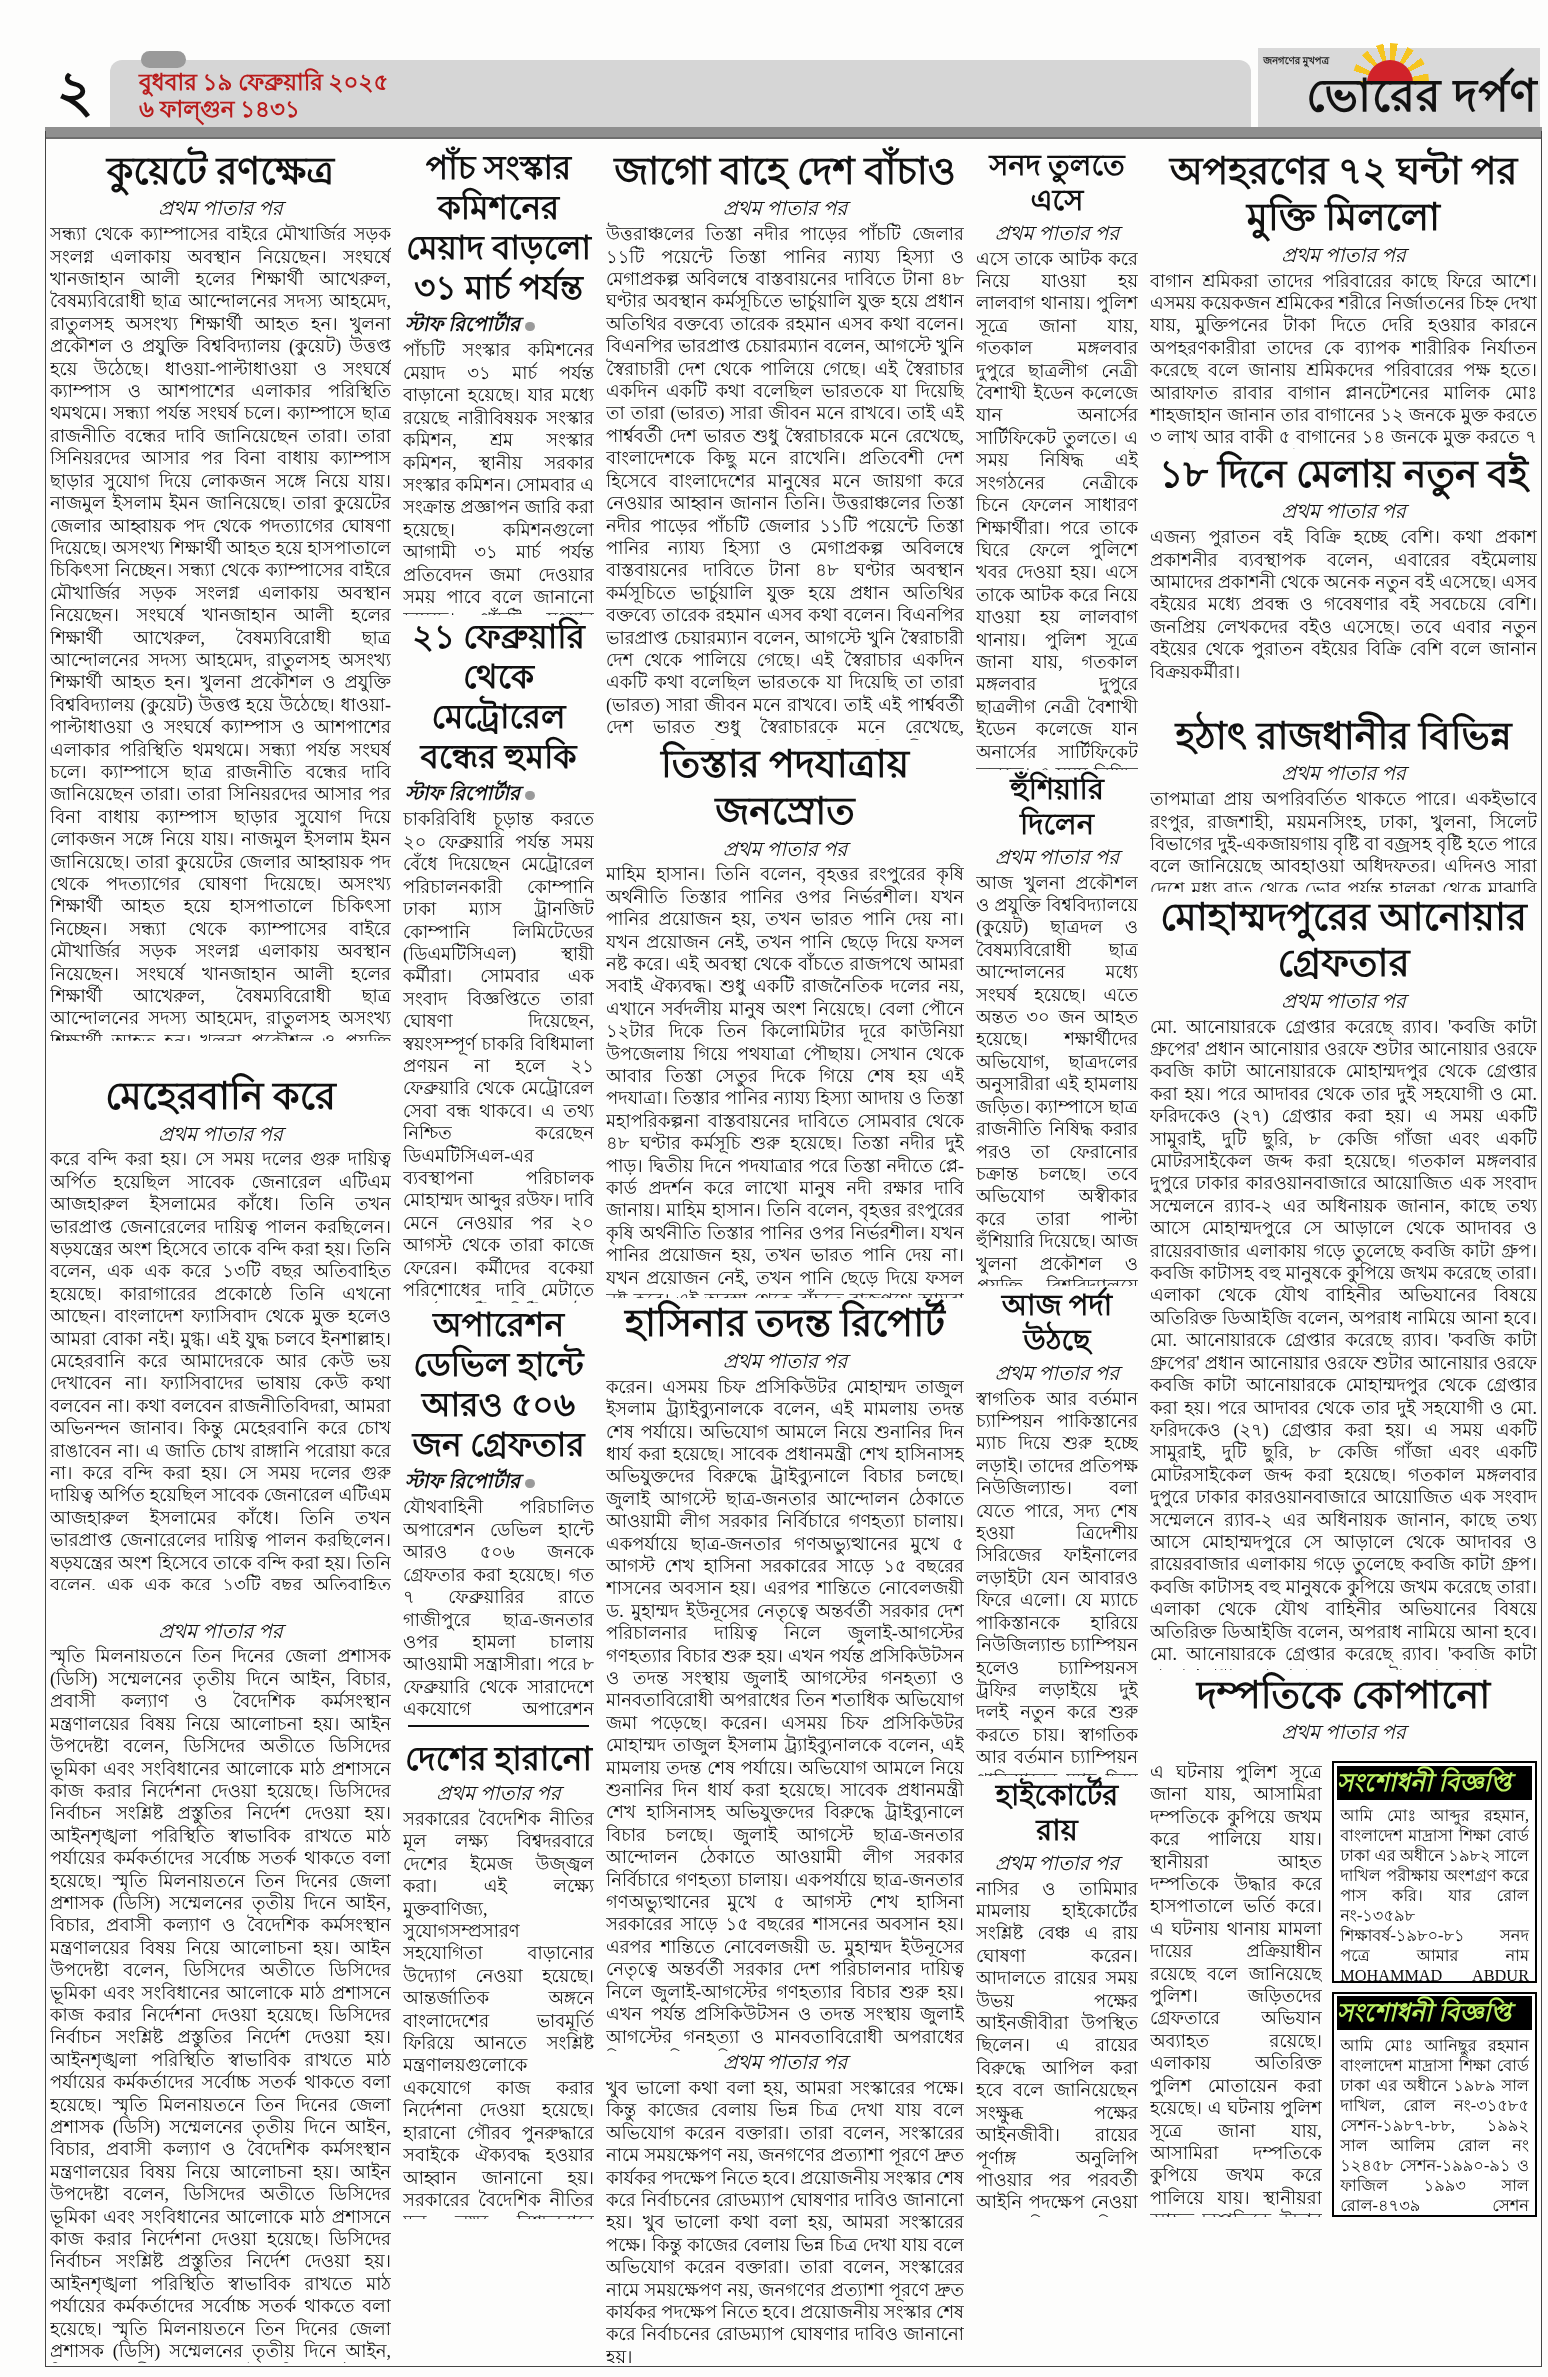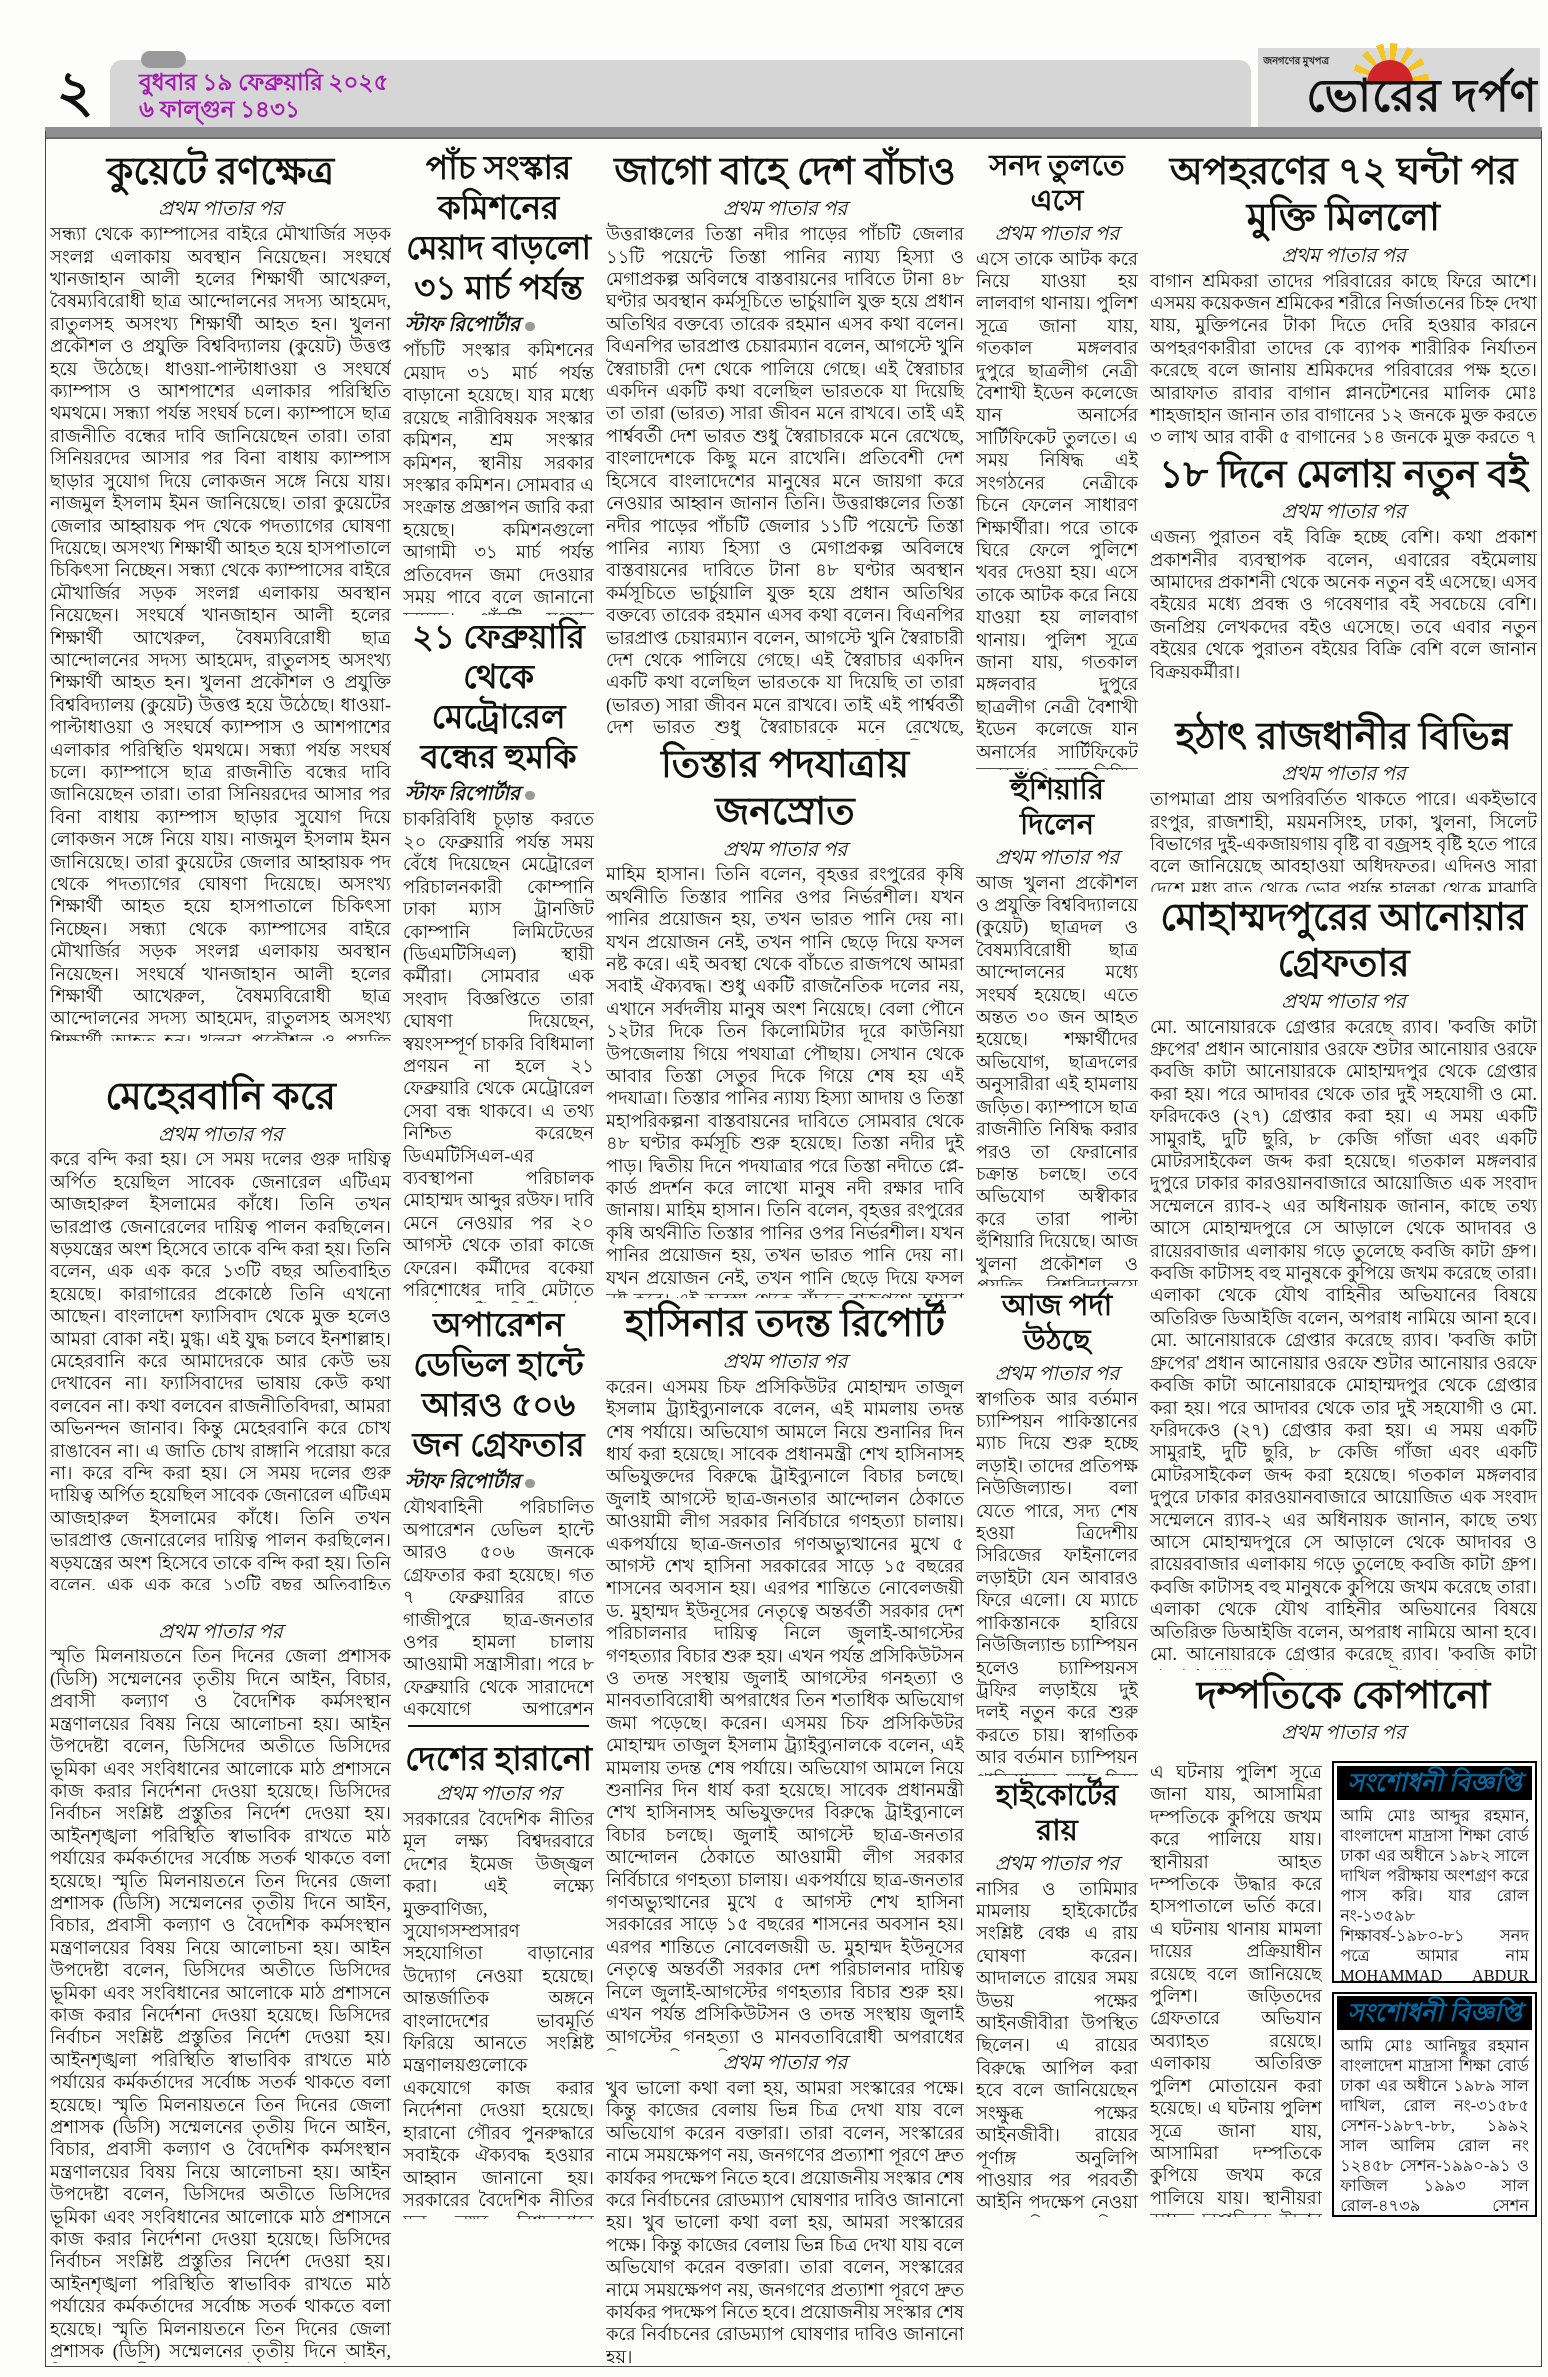--- a/index.html
+++ b/index.html
@@ -16,43 +16,43 @@
   .sun{position:absolute;left:93px;top:-5.2px;width:79px;height:40px;overflow:hidden;}
   .sun .rays{position:absolute;left:0.9px;top:0;width:77px;height:77px;border-radius:50%;
     background:repeating-conic-gradient(#f6c51f 0deg 11deg,transparent 11deg 26deg);}
   .sun .disc{position:absolute;left:16.3px;bottom:-1.7px;width:46px;height:25px;background:#d1232a;
     border-radius:46px 46px 0 0;}
   .pageno{position:absolute;left:45px;top:57px;width:60px;height:69px;font-size:57px;font-weight:bold;
     text-align:center;line-height:69px;}
   .datebar{position:absolute;left:110px;top:60px;width:1141px;height:67px;background:#d6d6d6;
     border-radius:12px 12px 0 0;}
   .datebar .tab{position:absolute;left:31px;top:-8.6px;width:45px;height:17px;background:#9a9a9a;border-radius:8.6px;}
-  .dateblock{position:absolute;left:29px;top:8.6px;font-size:23px;font-weight:bold;line-height:27px;color:#a21caf;}
+  .dateblock{position:absolute;left:29px;top:8.6px;font-size:23px;font-weight:bold;line-height:27px;color:#b91c1c;}
   .toprule{position:absolute;left:45px;top:127px;width:1497px;height:10.3px;background:#8f8f8f;border-bottom:2.6px solid #6e6e6e;}
   .pageborder{position:absolute;left:45px;top:131px;width:1495px;height:2235px;
     border-left:1.7px solid #444;border-right:1.7px solid #444;border-bottom:1.7px solid #444;pointer-events:none;}
   
   .cols{position:absolute;left:50px;top:146px;width:1488px;height:2217px;display:flex;gap:12px;}
   .colsec{display:flex;flex-direction:column;overflow:hidden;}
   .s1{width:341px;gap:30px;} .s2{width:191px;} .s3{width:358px;} .s4{width:162px;} .s5{width:387px;}
   .article{overflow:hidden;position:relative;}
   .hl{font-weight:bold;text-align:center;line-height:1.22;margin:1.7px 0 3.4px 0;}
   .hl-xl{font-size:38px;} .hl-lg{font-size:33px;} .hl-md{font-size:29px;}
   .kicker{text-align:center;font-style:italic;font-size:20px;line-height:22.4px;margin-bottom:3.4px;}
   .byline{font-style:italic;font-weight:bold;font-size:20px;line-height:24px;margin:1.7px 0 3.4px 1.7px;}
   .byline .dot{display:inline-block;width:9.5px;height:9.5px;border-radius:50%;background:#9a9a9a;margin-left:5.2px;}
   .btxt{font-size:18px;line-height:22.4px;text-align:justify;margin:0;}
   .rule{height:0;border-top:2.6px solid #111;margin:8.6px 5.2px 10.3px 5.2px;}
   
   .split{display:flex;gap:10.3px;overflow:hidden;}
   .split .ltxt{width:172px;overflow:hidden;}
   .split .boxes{width:205px;display:flex;flex-direction:column;gap:8.6px;}
   .notice{border:2.6px solid #000;background:#fff;overflow:hidden;}
-  .notice .nhead{background:#000;color:#0369a1;font-weight:bold;font-style:italic;font-size:25px;
-    text-align:center;line-height:34px;margin:2.6px;}
+  .notice .nhead{background:#000;color:#bef264;font-weight:bold;font-style:italic;font-size:25px;
+    text-align:left;line-height:34px;margin:2.6px;}
   .notice .nbody{font-size:16.3px;line-height:20px;text-align:justify;padding:3.4px 6px;}
 </style>
 </head>
 <body>
 
 <div class="pageno">২</div>
 
 <div class="datebar">
   <div class="tab"></div>
   <div class="dateblock">

